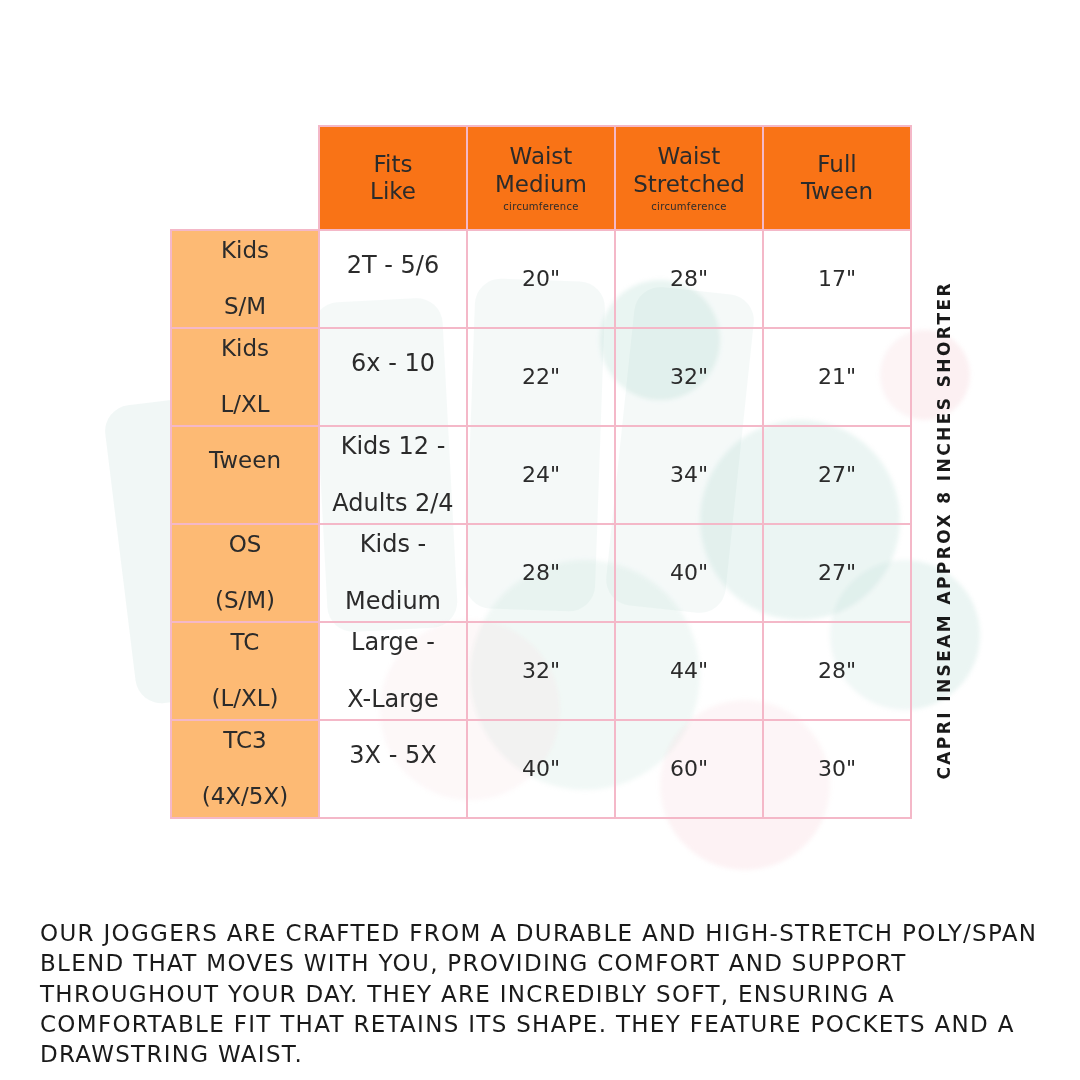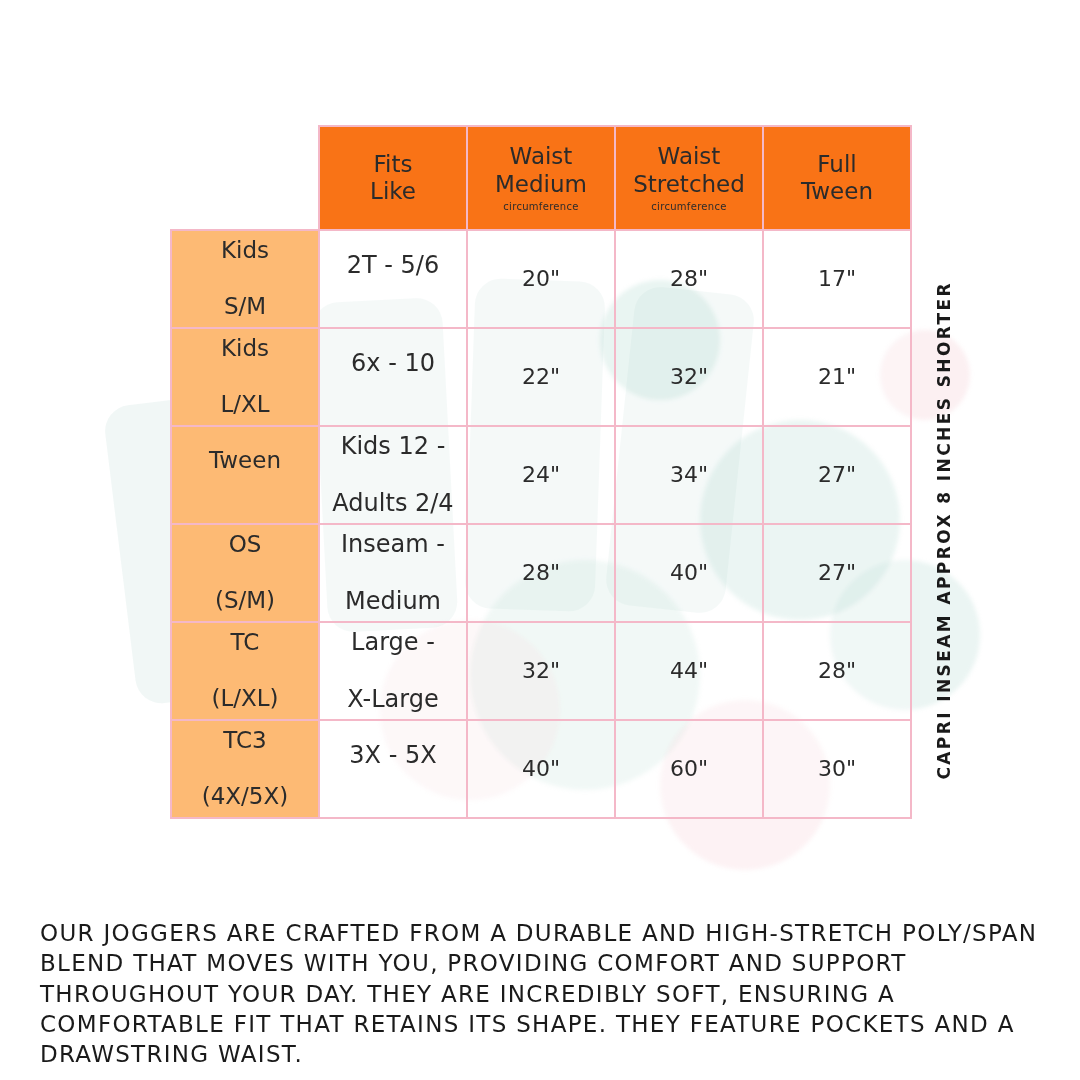--- a/index.html
+++ b/index.html
@@ -255,21 +255,21 @@
           <td>34"</td>
           <td>27"</td>
         </tr>
 
         <tr>
           <td class="size-cell">
             <span>OS</span>
             <span class="l2">(S/M)</span>
           </td>
           <td class="fits-cell">
-            <span>Inseam -</span>
+            <span>Kids -</span>
             <span class="l2">Medium</span>
           </td>
           <td>28"</td>
           <td>40"</td>
           <td>27"</td>
         </tr>
 
         <tr>
           <td class="size-cell">
             <span>TC</span>

